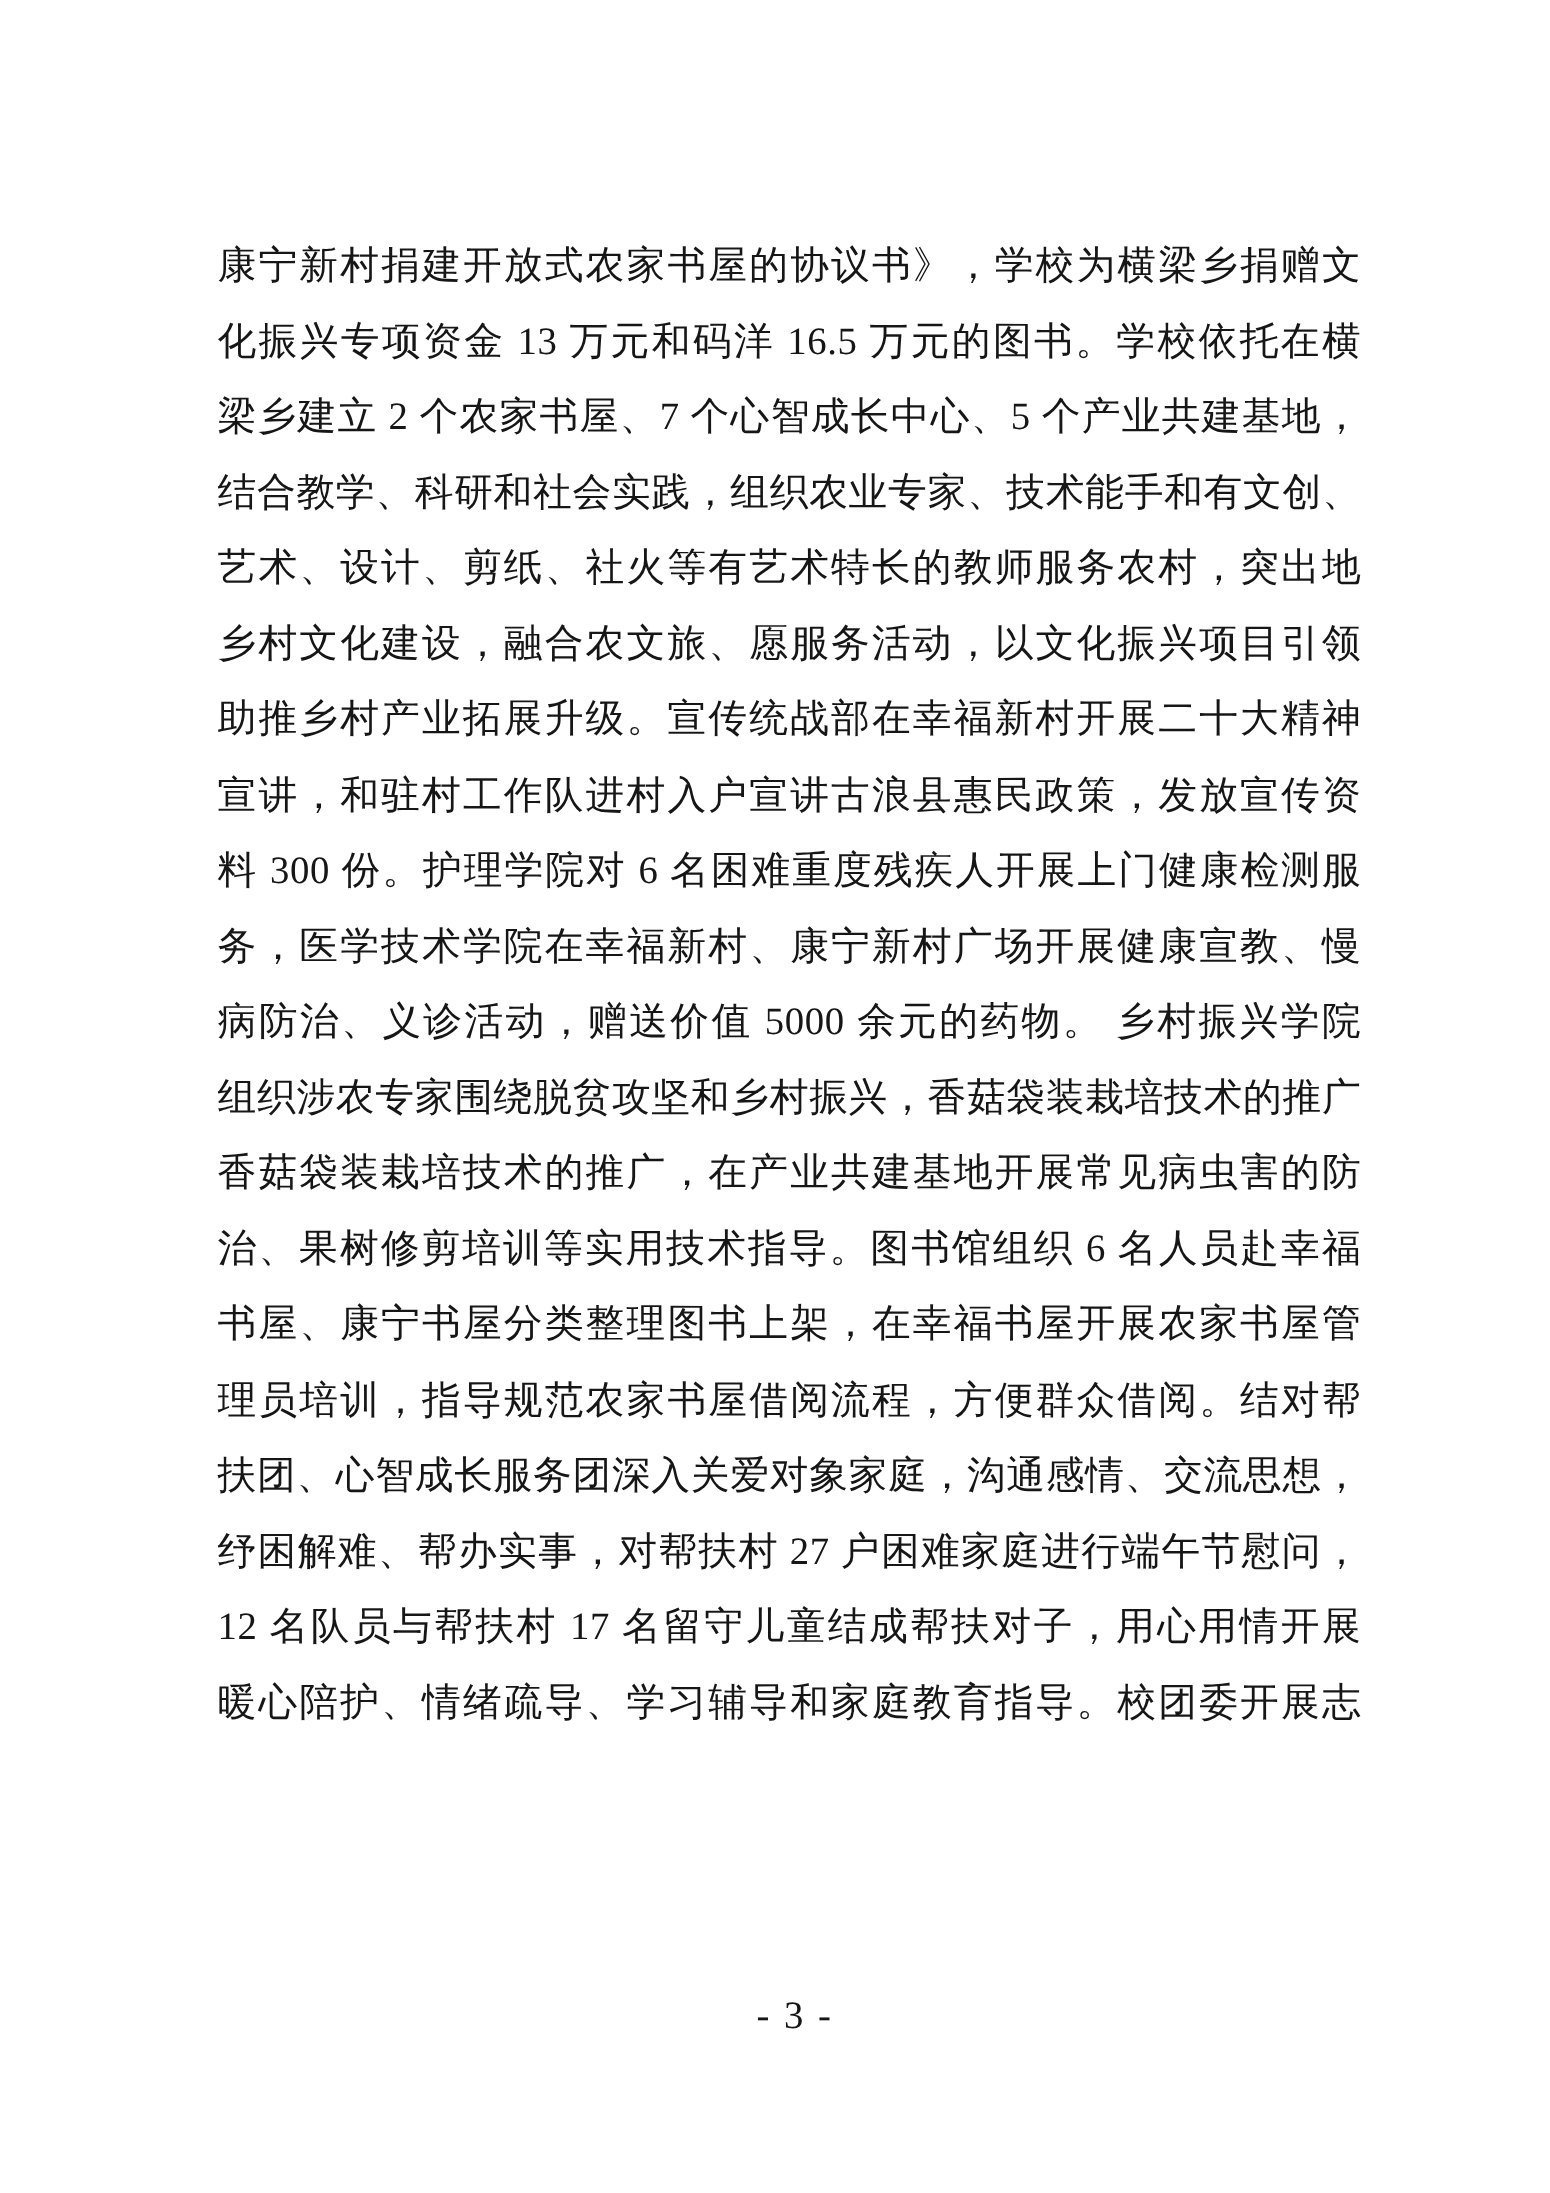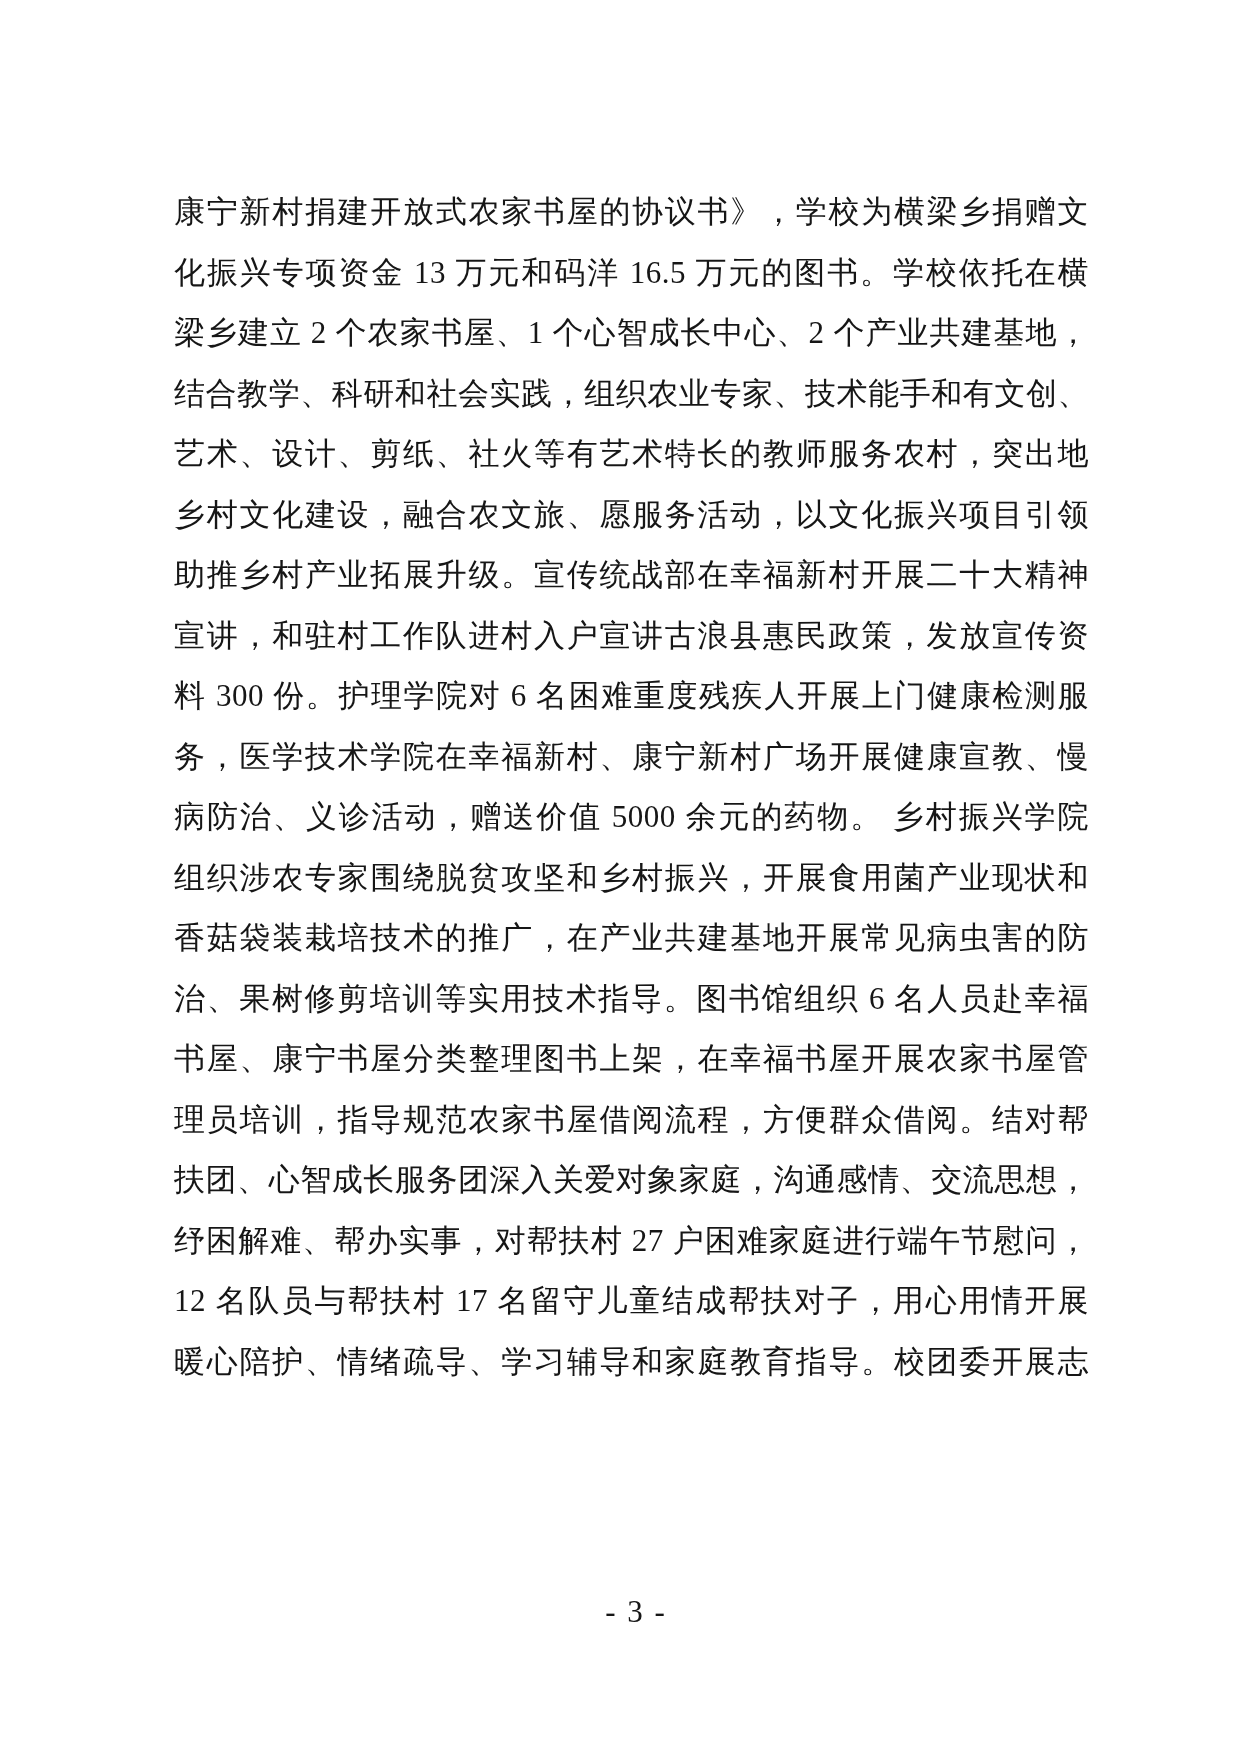--- a/index.html
+++ b/index.html
@@ -46,30 +46,30 @@
     color: #161616;
   }
 </style>
 </head>
 <body>
 
 <div class="page">
   <div class="text-block">
     <div class="text-line">康宁新村捐建开放式农家书屋的协议书》，学校为横梁乡捐赠文</div>
     <div class="text-line">化振兴专项资金 13 万元和码洋 16.5 万元的图书。学校依托在横</div>
-    <div class="text-line">梁乡建立 2 个农家书屋、1 个心智成长中心、2 个产业共建基地，</div>
+    <div class="text-line">梁乡建立 2 个农家书屋、7 个心智成长中心、5 个产业共建基地，</div>
     <div class="text-line">结合教学、科研和社会实践，组织农业专家、技术能手和有文创、</div>
     <div class="text-line">艺术、设计、剪纸、社火等有艺术特长的教师服务农村，突出地</div>
     <div class="text-line">乡村文化建设，融合农文旅、愿服务活动，以文化振兴项目引领</div>
     <div class="text-line">助推乡村产业拓展升级。宣传统战部在幸福新村开展二十大精神</div>
     <div class="text-line">宣讲，和驻村工作队进村入户宣讲古浪县惠民政策，发放宣传资</div>
     <div class="text-line">料 300 份。护理学院对 6 名困难重度残疾人开展上门健康检测服</div>
     <div class="text-line">务，医学技术学院在幸福新村、康宁新村广场开展健康宣教、慢</div>
     <div class="text-line">病防治、义诊活动，赠送价值 5000 余元的药物。 乡村振兴学院</div>
-    <div class="text-line">组织涉农专家围绕脱贫攻坚和乡村振兴，开展食用菌产业现状和</div>
+    <div class="text-line">组织涉农专家围绕脱贫攻坚和乡村振兴，香菇袋装栽培技术的推广</div>
     <div class="text-line">香菇袋装栽培技术的推广，在产业共建基地开展常见病虫害的防</div>
     <div class="text-line">治、果树修剪培训等实用技术指导。图书馆组织 6 名人员赴幸福</div>
     <div class="text-line">书屋、康宁书屋分类整理图书上架，在幸福书屋开展农家书屋管</div>
     <div class="text-line">理员培训，指导规范农家书屋借阅流程，方便群众借阅。结对帮</div>
     <div class="text-line">扶团、心智成长服务团深入关爱对象家庭，沟通感情、交流思想，</div>
     <div class="text-line">纾困解难、帮办实事，对帮扶村 27 户困难家庭进行端午节慰问，</div>
     <div class="text-line">12 名队员与帮扶村 17 名留守儿童结成帮扶对子，用心用情开展</div>
     <div class="text-line">暖心陪护、情绪疏导、学习辅导和家庭教育指导。校团委开展志</div>
   </div>
   <div class="page-footer">- 3 -</div>

